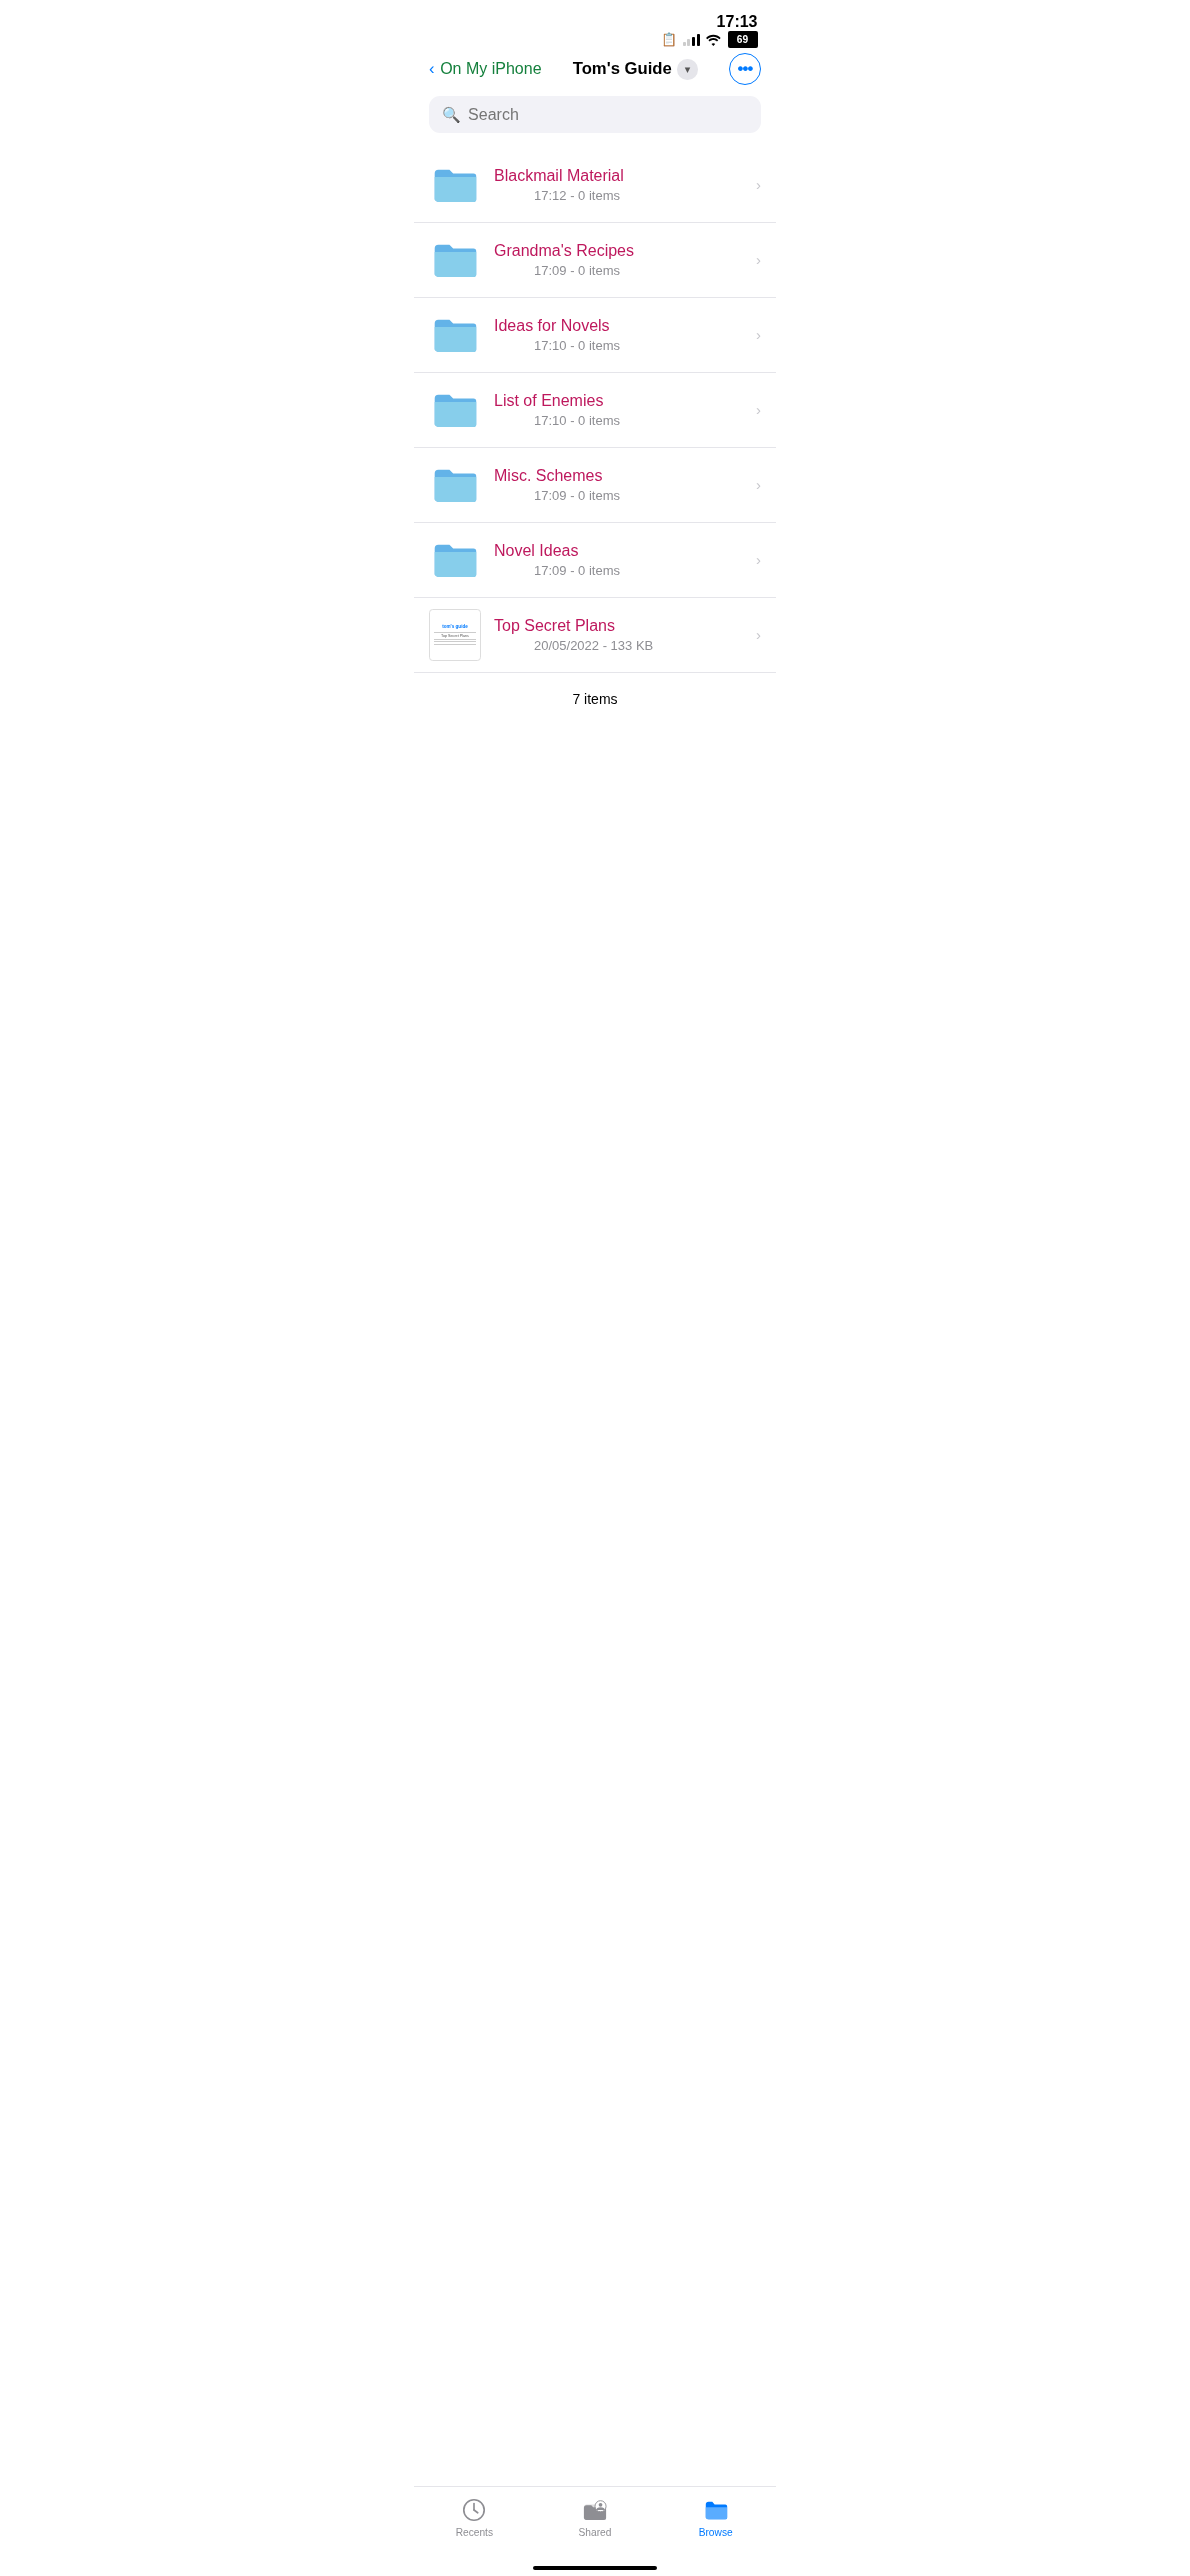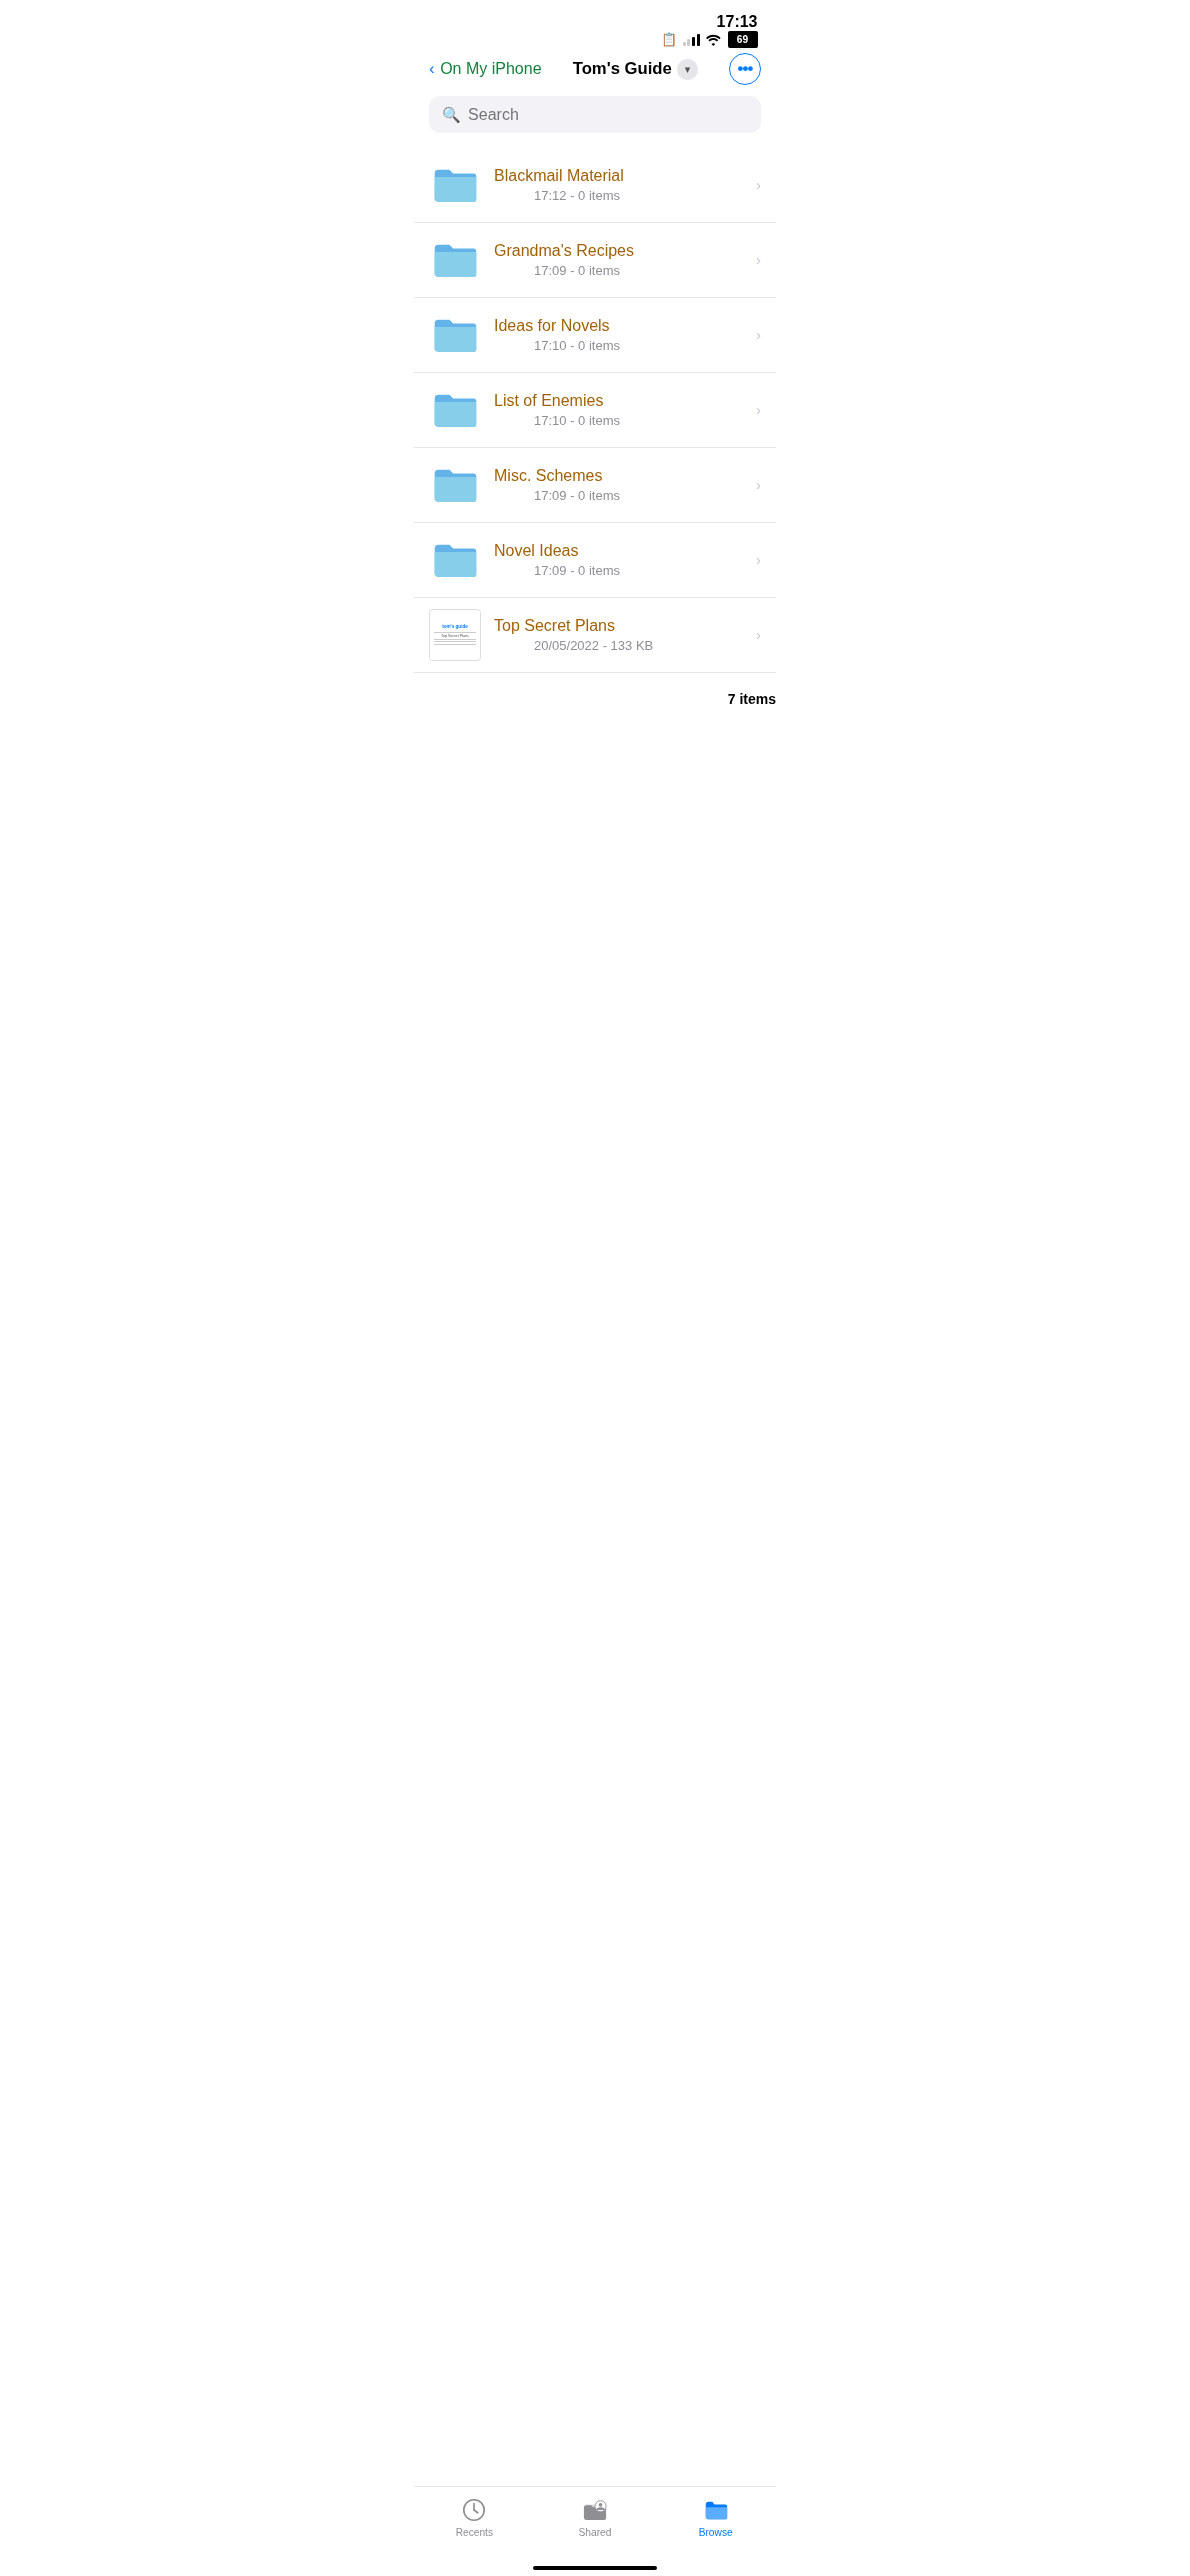--- a/index.html
+++ b/index.html
@@ -240,42 +240,42 @@
     .file-info {
       flex: 1;
       display: flex;
       flex-direction: column;
       gap: 2.8px;
     }
 
     .file-name {
       font-size: 16px;
       font-weight: 400;
-      color: #a16207;
+      color: #be185d;
     }
 
     .file-meta {
       font-size: 13px;
       color: #8e8e93;
       margin-left: 40px;
     }
 
     .file-chevron {
       color: #c7c7cc;
       font-size: 15px;
       flex-shrink: 0;
     }
 
     
     .item-count {
-      text-align: right;
+      text-align: center;
       padding: 18.5px 0 15px 0;
       font-size: 14px;
       color: #000;
-      font-weight: 700;
+      font-weight: 400;
     }
 
     
     .tab-bar {
       position: fixed;
       bottom: 16px;
       left: 50%;
       transform: translateX(-50%);
       width: 362px;
       background: rgba(255,255,255,0.95);

